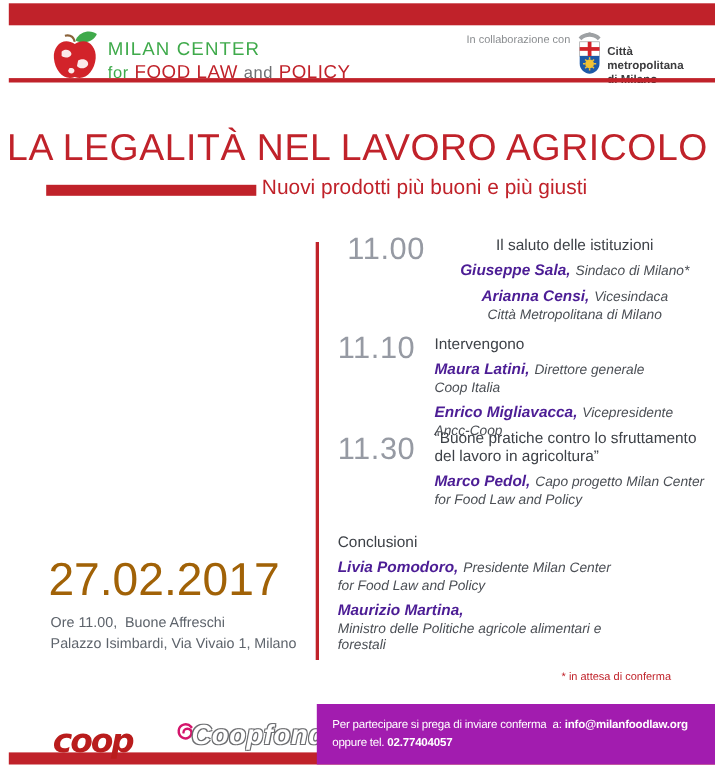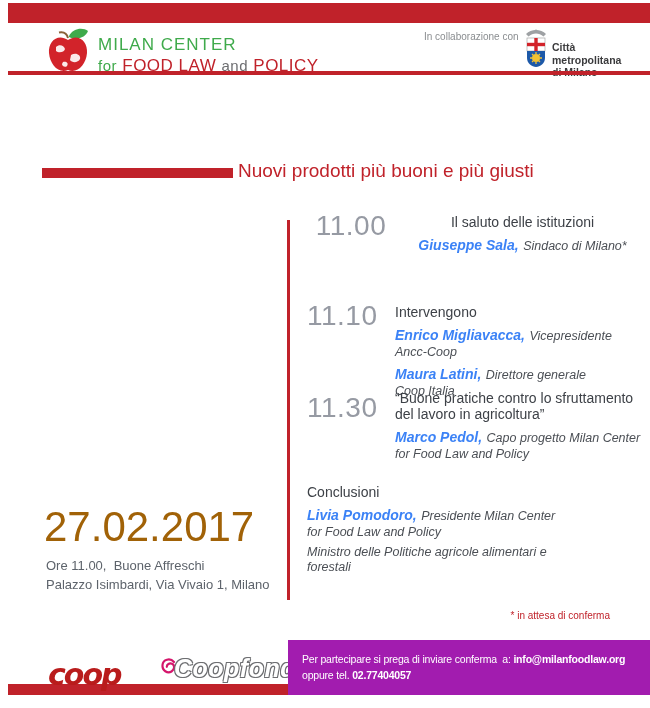--- a/index.html
+++ b/index.html
@@ -37,21 +37,21 @@
   .sch-item { position:absolute; left:307px; width:343px; display:flex; }
   .sch-item.i0 { top:214px;text-align:center; } .sch-item.i1 { top:304px; }
   .sch-item.i2 { top:396px; } .sch-item.i3 { top:484px; }
   .sch-time { flex:0 0 88px; font-size:28px; font-weight:300; color:#969aa3; letter-spacing:0.5px; line-height:30px; margin-top:-3px; }
   .sch-content { width:262px; }
   .sch-heading, .sch-subheading { font-size:14px; color:#3d4147; line-height:16px; }
   .sch-heading { margin-bottom:6px; }
   .sch-subheading { margin-top:-5px; margin-bottom:6px; line-height:15.5px; }
   .sch-entry { margin-bottom:5px; }
   .sch-line { line-height:18px; }
-  .sch-name { font-weight:bold; font-style:italic; color:#3b82f6; font-size:14px; }
+  .sch-name { font-weight:bold; font-style:italic; color:#4c1d95; font-size:14px; }
   .sch-role { font-style:italic; color:#4b4f55; font-size:12.5px; }
   .sch-detail { font-style:italic; color:#4b4f55; font-size:12.5px; line-height:15px; }
 
   
   .date-num   { position:absolute; left:44px; top:506px; font-size:42px; font-weight:300;
                 color:#a16207; line-height:1; }
   .date-line1 { position:absolute; left:46px; top:558px; font-size:13px; color:#5d636b; white-space:pre; }
   .date-line2 { position:absolute; left:46px; top:577px; font-size:13px; color:#5d636b; }
 
   .footnote { position:absolute; right:40px; top:610px; font-size:10px; color:#c0222a; }
@@ -121,57 +121,65 @@
     </svg>
   </span>
   <div class="metro-text">
     <div>Città</div>
     <div>metropolitana</div>
     <div>di Milano</div>
   </div>
 
   <div class="divider"></div>
 
+  <div class="title">LA LEGALITÀ NEL LAVORO AGRICOLO</div>
   <div class="subtitle-bar"></div>
   <div class="subtitle">Nuovi prodotti più buoni e più giusti</div>
 
   <div class="schedule-line"></div>
 
   <div class="sch-item i0">
     <div class="sch-time">11.00</div>
     <div class="sch-content">
       <div class="sch-heading">Il saluto delle istituzioni</div>
       <div class="sch-entry">
         <div class="sch-line">
           <span class="sch-name">Giuseppe Sala,</span>
           <span class="sch-role">Sindaco di Milano*</span>
         </div>
         <div class="sch-detail"></div>
       </div>
+      <div class="sch-entry">
+        <div class="sch-line">
+          <span class="sch-name">Arianna Censi,</span>
+          <span class="sch-role">Vicesindaca</span>
+        </div>
+        <div class="sch-detail">Città Metropolitana di Milano</div>
+      </div>
     </div>
   </div>
 
   <div class="sch-item i1">
     <div class="sch-time">11.10</div>
     <div class="sch-content">
       <div class="sch-heading">Intervengono</div>
       <div class="sch-entry">
         <div class="sch-line">
+          <span class="sch-name">Maura Latini,</span>
+          <span class="sch-role">Direttore generale</span>
+        </div>
+        <div class="sch-detail">Coop Italia</div>
+      </div>
+      <div class="sch-entry">
+        <div class="sch-line">
           <span class="sch-name">Enrico Migliavacca,</span>
           <span class="sch-role">Vicepresidente</span>
         </div>
         <div class="sch-detail">Ancc-Coop</div>
       </div>
-      <div class="sch-entry">
-        <div class="sch-line">
-          <span class="sch-name">Maura Latini,</span>
-          <span class="sch-role">Direttore generale</span>
-        </div>
-        <div class="sch-detail">Coop Italia</div>
-      </div>
     </div>
   </div>
 
   <div class="sch-item i2">
     <div class="sch-time">11.30</div>
     <div class="sch-content">
       <div class="sch-subheading">“Buone pratiche contro lo sfruttamento del lavoro in agricoltura”</div>
       <div class="sch-entry">
         <div class="sch-line">
           <span class="sch-name">Marco Pedol,</span>
@@ -186,20 +194,24 @@
     <div class="sch-content">
       <div class="sch-heading">Conclusioni</div>
       <div class="sch-entry">
         <div class="sch-line">
           <span class="sch-name">Livia Pomodoro,</span>
           <span class="sch-role">Presidente Milan Center</span>
         </div>
         <div class="sch-detail">for Food Law and Policy</div>
       </div>
       <div class="sch-entry">
+        <div class="sch-line">
+          <span class="sch-name">Maurizio Martina,</span>
+          <span class="sch-role"></span>
+        </div>
         <div class="sch-detail">Ministro delle Politiche agricole alimentari e forestali</div>
       </div>
     </div>
   </div>
 
   <div class="date-num">27.02.2017</div>
   <div class="date-line1">Ore 11.00,  Buone Affreschi</div>
   <div class="date-line2">Palazzo Isimbardi, Via Vivaio 1, Milano</div>
 
   <div class="footnote">* in attesa di conferma</div>

